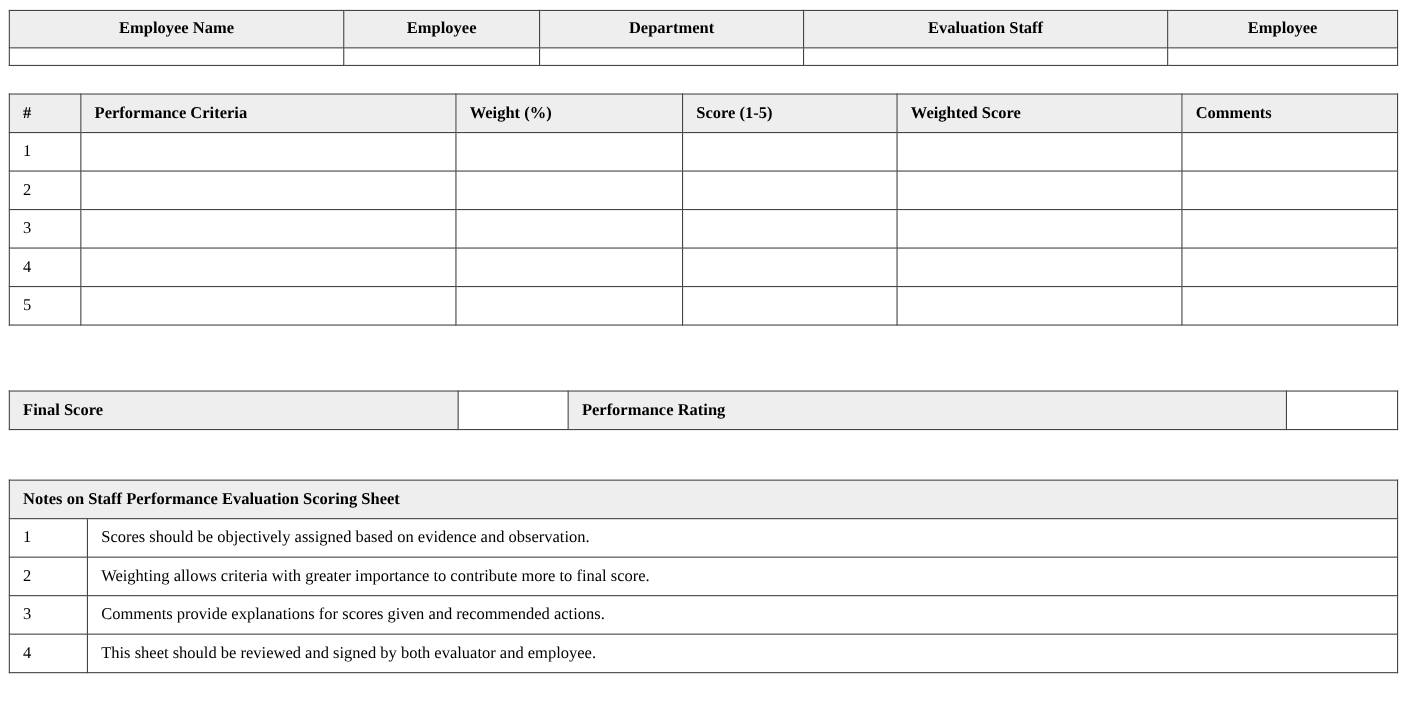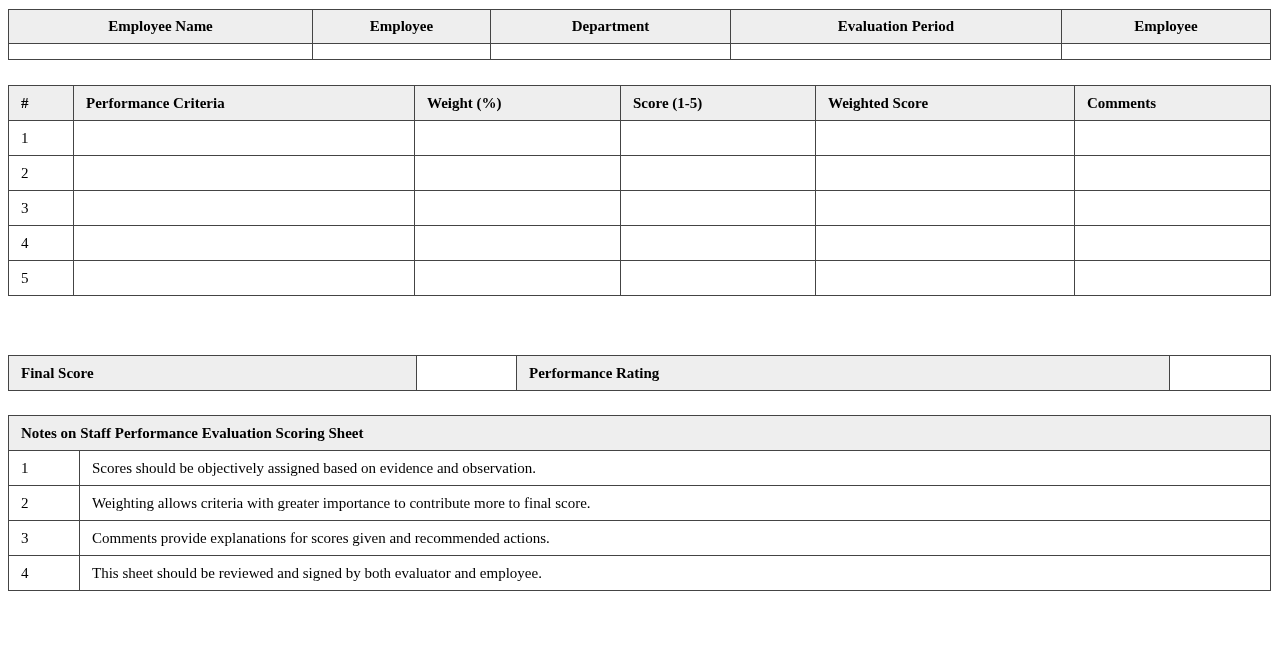--- a/index.html
+++ b/index.html
@@ -37,40 +37,40 @@
     #info-table { top: 9px; }
     #info-table th { height: 33px; text-align: center; }
     #info-table td { height: 15px; }
 
     #criteria-table { top: 85px; }
     #criteria-table th, #criteria-table td { height: 34px; }
 
     #summary-table { top: 355px; }
     #summary-table td { height: 34px; }
 
-    #notes-table { top: 415px; }
+    #notes-table { top: 436px; }
     #notes-table td { height: 34px; }
   </style>
 </head>
 <body>
 
 <table id="info-table">
   <colgroup>
     <col style="width:304px">
       <col style="width:178px">
       <col style="width:240px">
       <col style="width:331px">
       <col style="width:209px">
   </colgroup>
   <tbody>
       <tr>
     <th>Employee Name</th>
     <th>Employee</th>
     <th>Department</th>
-    <th>Evaluation Period</th>
+    <th>Evaluation Staff</th>
     <th>Employee</th>
   </tr>
   <tr>
     <td></td>
     <td></td>
     <td></td>
     <td></td>
     <td></td>
   </tr>
 </tbody>

